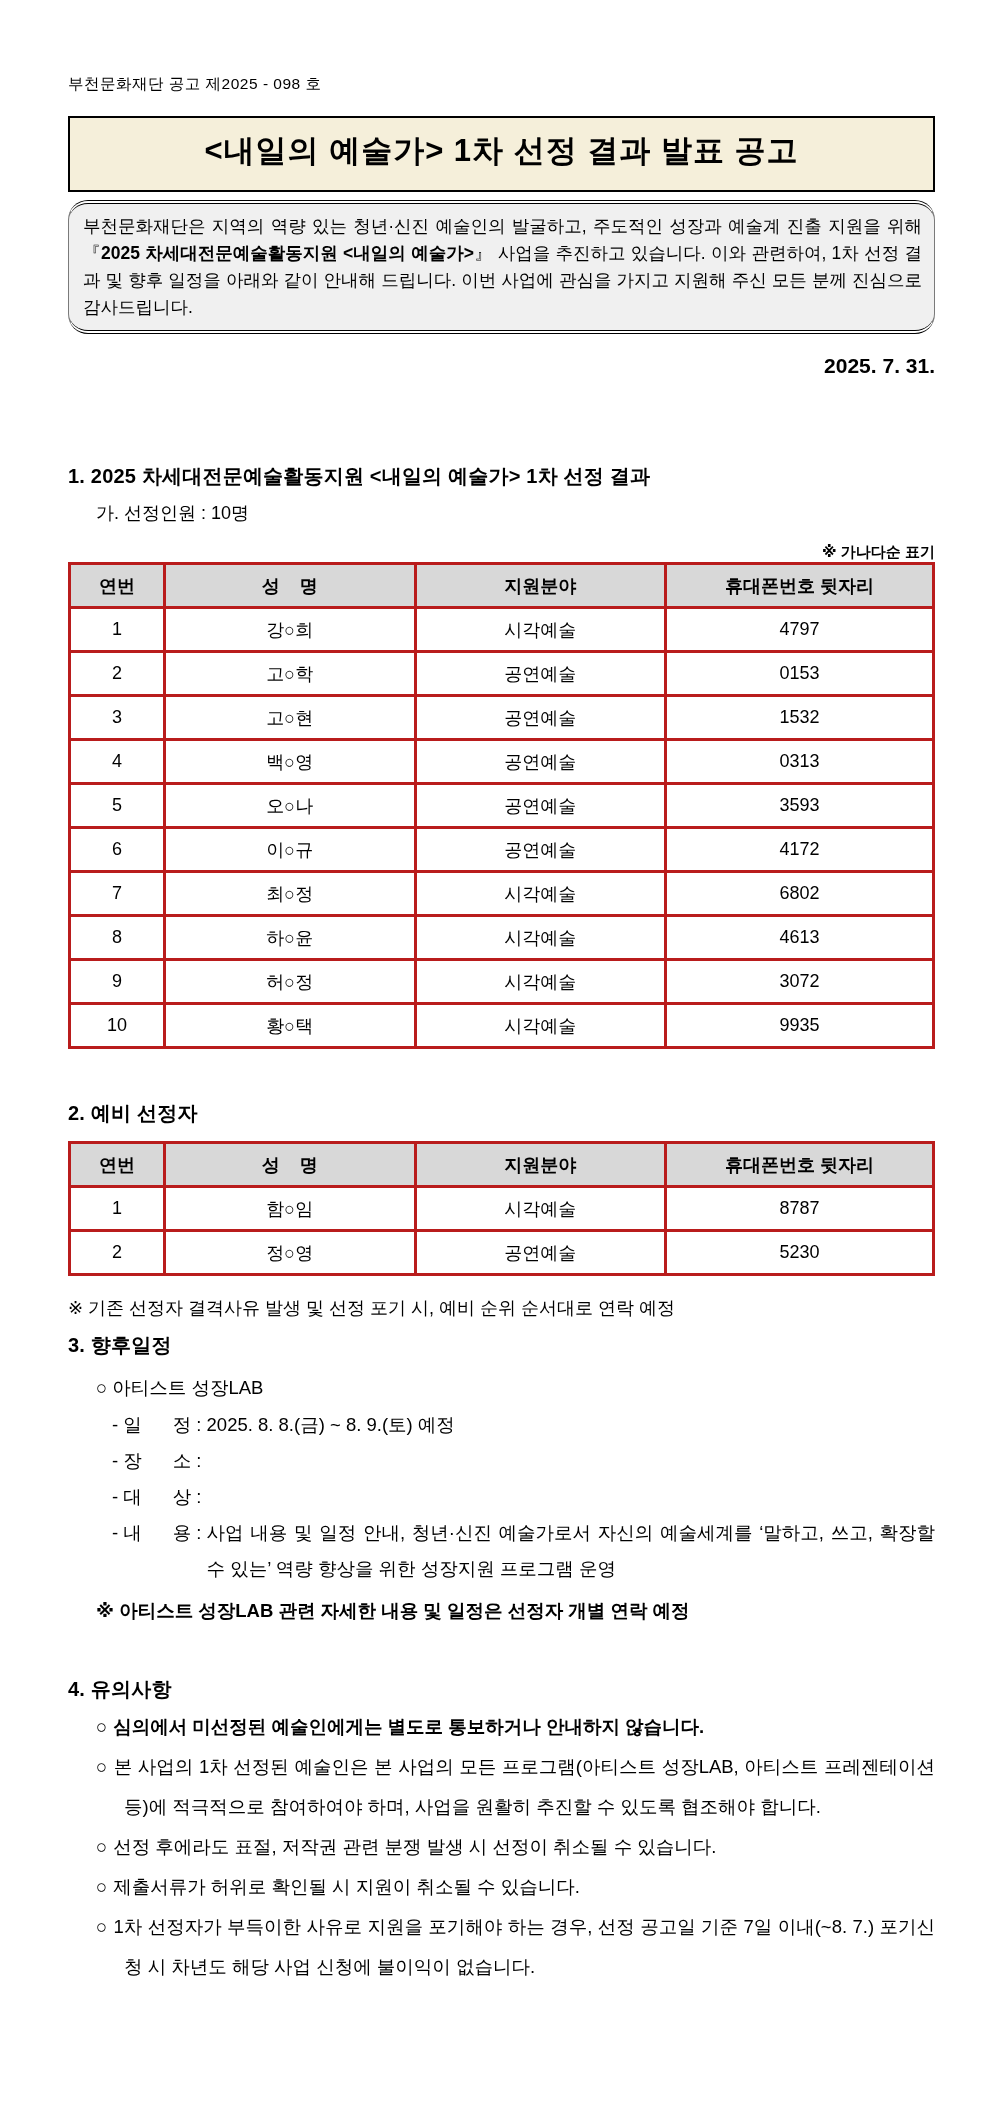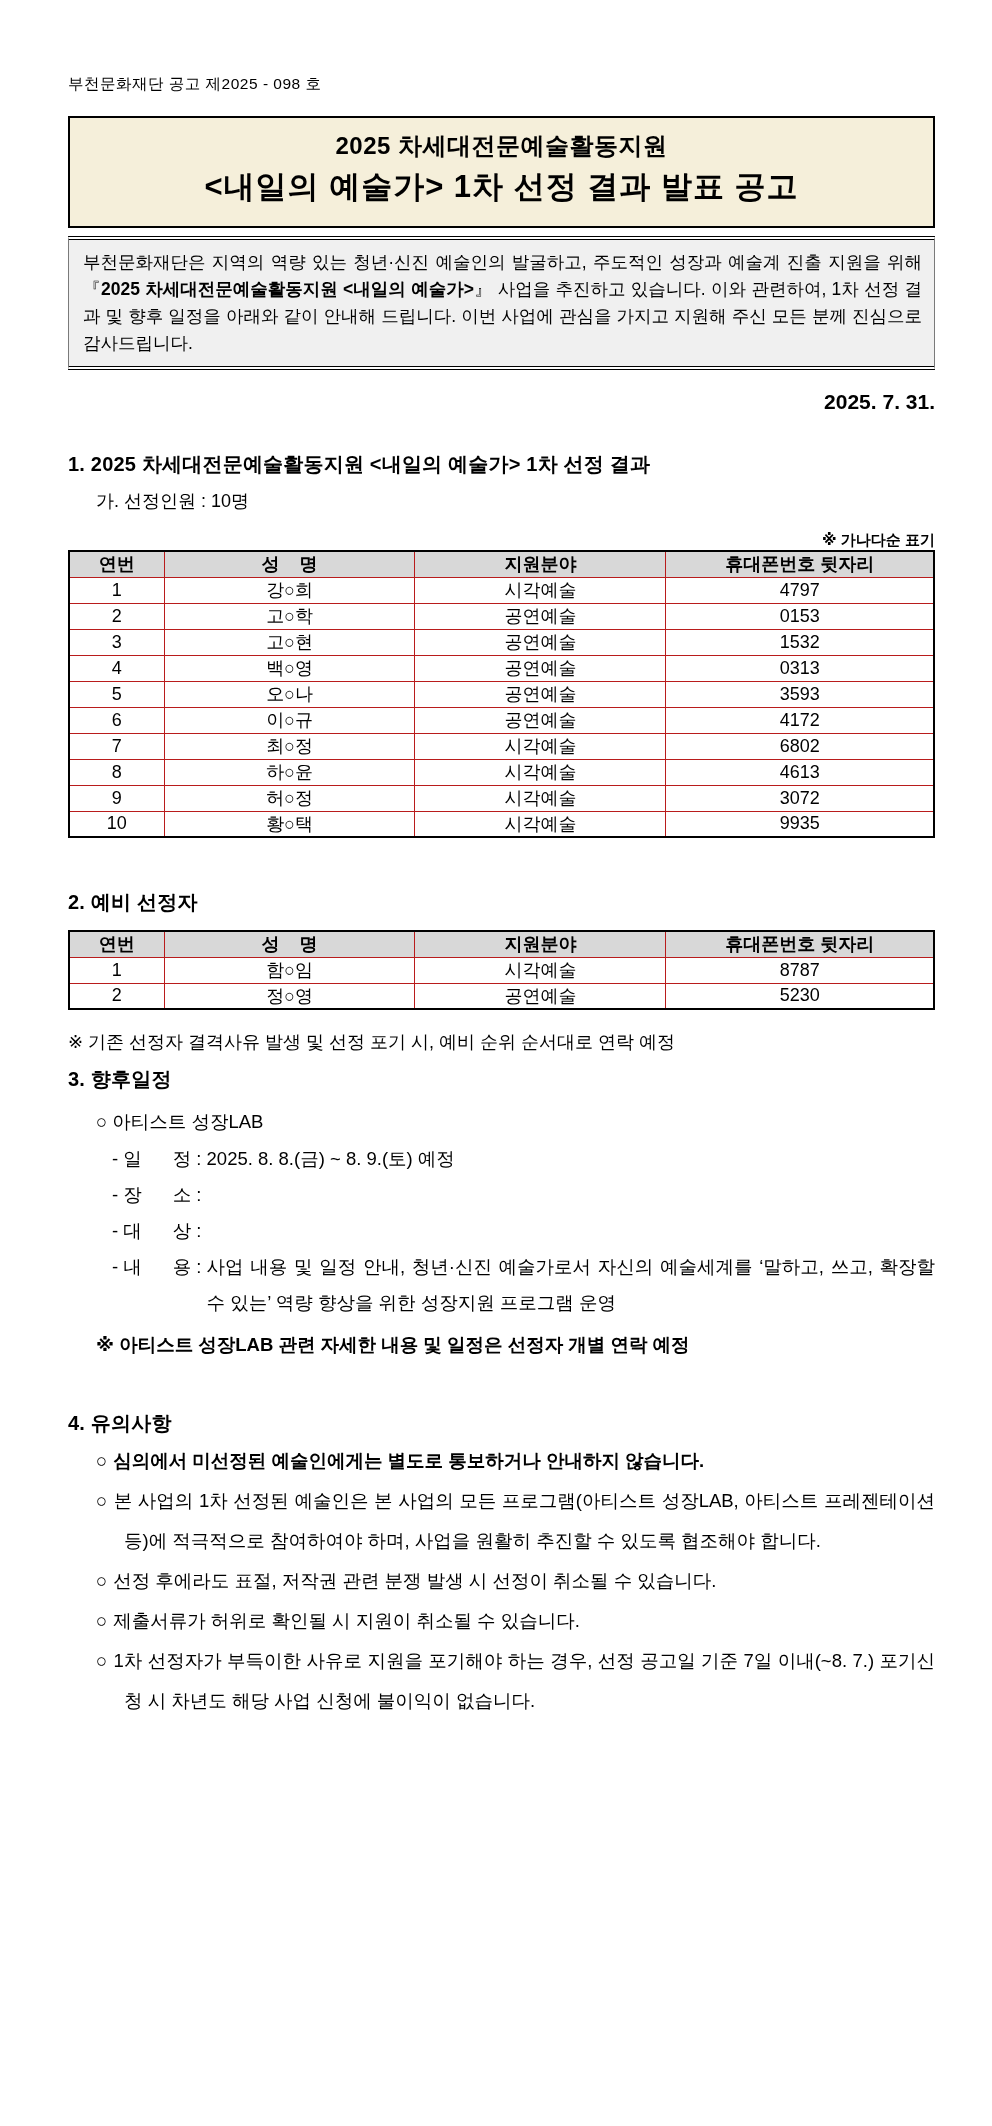--- a/index.html
+++ b/index.html
@@ -41,52 +41,53 @@
     background: #f0f0f0;
     background-clip: padding-box;
     border-top: 4px double #000;
     border-bottom: 4px double #000;
     border-left: 1px solid #7a7a7a;
     border-right: 1px solid #7a7a7a;
     padding: 9px 12px 9px 14px;
     font-size: 17.5px;
     line-height: 27px;
     text-align: justify;
+    border-radius: 20px;
   }
   .date-block { margin-top: 16px; text-align: right; }
   .announce-date { font-size: 21px; font-weight: bold; line-height: 32px; }
   .signer { font-size: 23px; font-weight: bold; line-height: 40px; }
   .sec-heading {
     font-size: 20px;
     font-weight: bold;
     line-height: 28px;
     letter-spacing: 0.2px;
   }
-  .sec1-heading { margin-top: 32px; }
+  .sec1-heading { margin-top: 80px; }
   .sub-item {
     padding-left: 28px;
     font-size: 18px;
     line-height: 31px;
   }
   .sub-items { margin-top: 8px; }
   .sort-note {
     text-align: right;
     font-size: 15px;
     margin-top: 14px;
     font-weight: bold;
   }
   table.result {
     width: 100%;
     border-collapse: collapse;
     border: 2px solid #000;
     table-layout: fixed;
   }
   table.result th, table.result td {
-    border: 1px solid #b91c1c;
-    height: 26px;
+    border: 3px solid #b91c1c;
+    height: 44px;
     text-align: center;
     vertical-align: middle;
     font-size: 18px;
   }
   table.result th {
     background: #d8d8d8;
     font-weight: bold;
     white-space: pre;
   }
   .col-no { width: 11%; }
@@ -134,21 +135,20 @@
   }
   .bullet-glyph { margin-right: 6px; }
   .bold { font-weight: bold; }
 </style>
 </head>
 <body>
 
 <div class="notice-no">부천문화재단 공고 제2025 - 098 호</div>
 
 <div class="title-box">
-  <div class="title-line1">2025 차세대전문예술활동지원</div>
   <div class="title-line2">&lt;내일의 예술가&gt; 1차 선정 결과 발표 공고</div>
 </div>
 
 <div class="intro-box">
   <span>부천문화재단은 지역의 역량 있는 청년·신진 예술인의 발굴하고, 주도적인 성장과 예술계 진출 지원을 위해 『</span><span class="bold">2025 차세대전문예술활동지원 &lt;내일의 예술가&gt;</span><span>』 사업을 추진하고 있습니다. 이와 관련하여, 1차 선정 결과 및 향후 일정을 아래와 같이 안내해 드립니다. 이번 사업에 관심을 가지고 지원해 주신 모든 분께 진심으로 감사드립니다.</span>
 </div>
 
 <div class="date-block">
   <div class="announce-date">2025. 7. 31.</div>
 </div>

